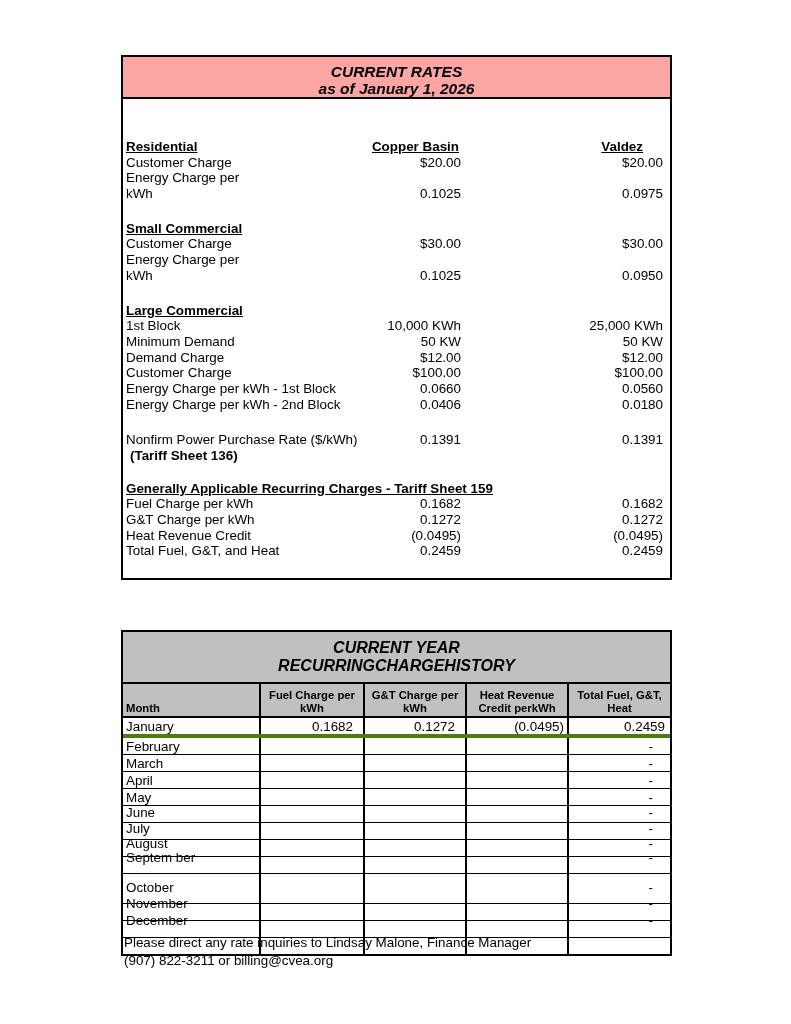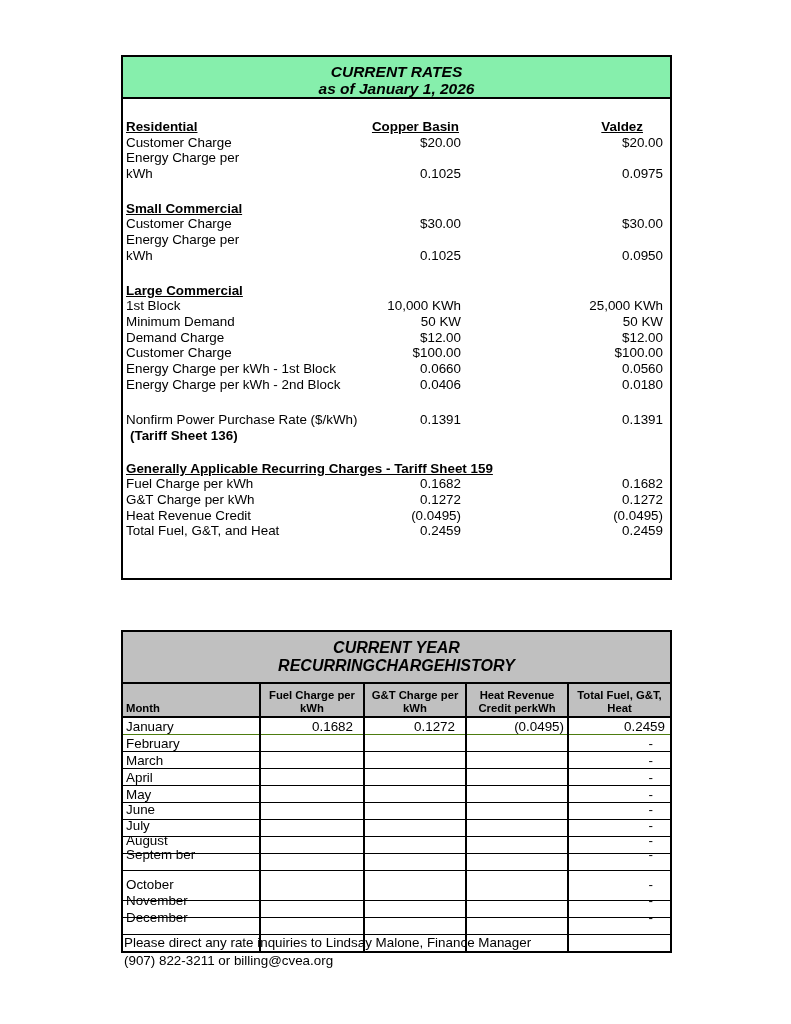--- a/index.html
+++ b/index.html
@@ -6,23 +6,23 @@
   body{
     width:791px;height:1024px;background:#ffffff;
     font-family:"Liberation Sans",sans-serif;color:#000;
     -webkit-font-smoothing:antialiased;
   }
   .page{position:relative;width:791px;height:1024px;background:#fff;overflow:hidden;}
 
   
   .t1{position:absolute;left:121px;top:55px;width:551px;height:525px;
       border:2px solid #000;box-sizing:border-box;background:#fff;}
-  .t1-band{background:#86efac;height:42px;box-sizing:border-box;border-bottom:2px solid #000;
+  .t1-band{background:#fca5a5;height:42px;box-sizing:border-box;border-bottom:2px solid #000;
       text-align:center;font-weight:bold;font-style:italic;font-size:15.5px;line-height:16.5px;padding-top:7px;}
-  .t1-body{padding:20px 0 0 3px;font-size:13.4px;}
+  .t1-body{padding:20px 0 0 3px;font-size:13.4px;margin-top:20px;}
   .r{display:grid;grid-template-columns:234px 103px 1fr;height:15.7px;line-height:15.7px;}
   .lab{white-space:nowrap;}
   .cb{text-align:right;white-space:nowrap;}
   .vz{text-align:right;padding-right:7px;white-space:nowrap;}
   .cb.val{padding-right:2px;}
   .sec{font-weight:bold;text-decoration:underline;}
   .cb.colhead{font-weight:bold;text-decoration:underline;padding-right:4px;}
   .vz.colhead{font-weight:bold;text-decoration:underline;padding-right:27px;}
   .tariff-note{font-weight:bold;padding-left:4px;}
   .gapA{height:19px;} .gapB{height:19px;} .gapC{height:20px;} .gapD{height:17px;}
@@ -40,21 +40,21 @@
          border-left:2px solid #000;border-right:2px solid #000;border-bottom:2px solid #000;border-top:none;}
   .t2 th.h-month{text-align:left;padding-left:3px;}
   .t2 th:first-child{border-left:none;} .t2 th:last-child{border-right:none;}
   .t2 tbody tr{height:15.5px;}
   .t2 tbody tr.jan{height:16px;}
   .t2 tbody tr.lastrow{height:11px;}
   .t2 td{font-size:13.4px;line-height:13px;vertical-align:top;padding-top:2px;
          border-left:2px solid #000;border-right:2px solid #000;
          border-top:1px solid #000;border-bottom:1px solid #000;}
   .t2 td:first-child{border-left:none;} .t2 td:last-child{border-right:none;}
-  .t2 tbody tr.jan td{border-top:2px solid #000;border-bottom:1px solid #4d7c0f;}
+  .t2 tbody tr.jan td{border-top:2px solid #000;border-bottom:4px solid #4d7c0f;}
   .t2 tbody tr.lastrow td{border-bottom:none;}
   .t2 td.mon{padding-left:3px;text-align:left;}
   .t2 td.c1{text-align:right;padding-right:10px;}
   .t2 td.c2{text-align:right;padding-right:10px;}
   .t2 td.c3{text-align:right;padding-right:3px;}
   .t2 td.c4{text-align:right;padding-right:5px;}
   .t2 td.dash{padding-right:17px;}
   .t2 td span{position:relative;display:inline-block;}
   tr.s2 td span{top:-2px;} tr.s35 td span{top:-3.5px;} tr.s5 td span{top:-5px;}
   tr.s8 td span{top:-8px;} tr.s85 td span{top:-8.5px;margin-top:13px;} tr.s9 td span{top:-9px;}

